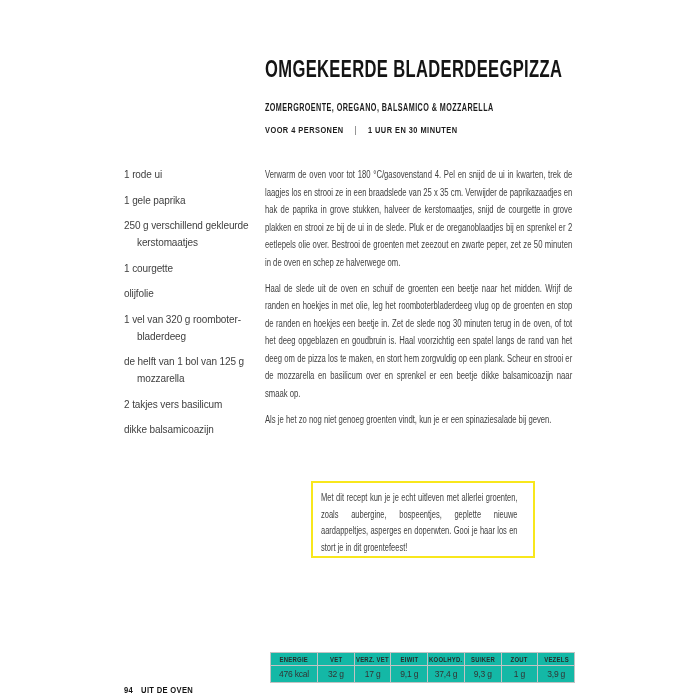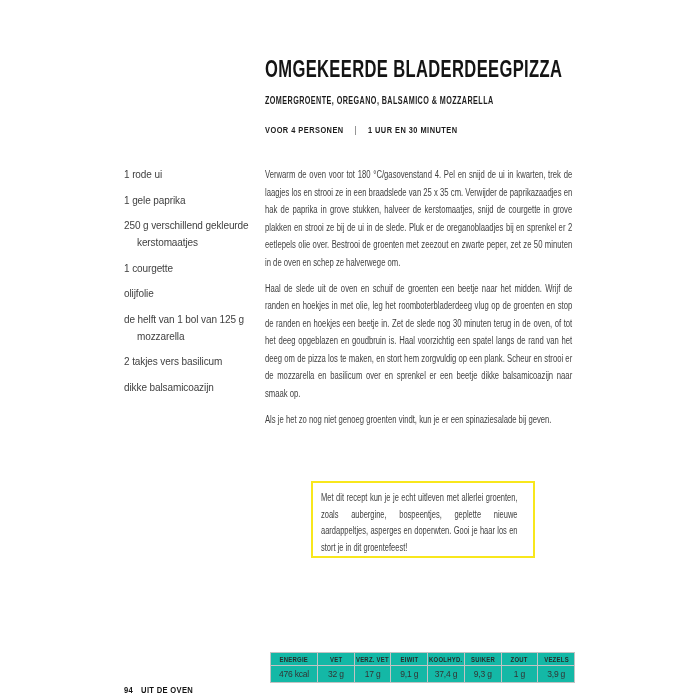--- a/index.html
+++ b/index.html
@@ -15,21 +15,21 @@
   .cx{display:inline-block;transform-origin:0 50%;white-space:nowrap;}
 
   
   .recipe-header{position:absolute;left:265px;top:56px;width:320px;}
   .recipe-title{
     margin:0;font-size:23px;font-weight:700;color:#141414;
     letter-spacing:0.5px;line-height:26px;
   }
   .recipe-title .cx{transform:scaleX(0.72);}
   .recipe-subtitle{
-    margin-top:13px;font-size:10px;font-weight:700;color:#1c1c1c;
+    margin-top:20px;font-size:10px;font-weight:700;color:#1c1c1c;
     letter-spacing:0.6px;
   }
   .recipe-subtitle .cx{transform:scaleX(0.72);}
   .meta-line{
     position:absolute;left:0;top:68px;
     font-size:9.5px;font-weight:700;color:#1c1c1c;letter-spacing:0.6px;
   }
   .meta-line .cx{transform:scaleX(0.78);}
   .meta-sep{display:inline-block;margin:0 14px;font-weight:400;color:#555;}
 
@@ -105,20 +105,21 @@
       </span>
     </div>
   </header>
 
   <aside class="ingredients">
     <div class="ingredient">1 rode ui</div>
     <div class="ingredient">1 gele paprika</div>
     <div class="ingredient">250 g verschillend gekleurde kerstomaatjes</div>
     <div class="ingredient">1 courgette</div>
     <div class="ingredient">olijfolie</div>
+    <div class="ingredient">1 vel van 320 g roomboter-bladerdeeg</div>
     <div class="ingredient">de helft van 1 bol van 125 g mozzarella</div>
     <div class="ingredient">2 takjes vers basilicum</div>
     <div class="ingredient">dikke balsamicoazijn</div>
   </aside>
 
   <main class="instructions">
     <div class="body-scale">
       <p>Verwarm de oven voor tot 180 °C/gasovenstand 4. Pel en snijd de ui in kwarten, trek de laagjes los en strooi ze in een braadslede van 25 x 35 cm. Verwijder de paprikazaadjes en hak de paprika in grove stukken, halveer de kerstomaatjes, snijd de courgette in grove plakken en strooi ze bij de ui in de slede. Pluk er de oreganoblaadjes bij en sprenkel er 2 eetlepels olie over. Bestrooi de groenten met zeezout en zwarte peper, zet ze 50 minuten in de oven en schep ze halverwege om.</p>
       <p>Haal de slede uit de oven en schuif de groenten een beetje naar het midden. Wrijf de randen en hoekjes in met olie, leg het roomboterbladerdeeg vlug op de groenten en stop de randen en hoekjes een beetje in. Zet de slede nog 30 minuten terug in de oven, of tot het deeg opgeblazen en goudbruin is. Haal voorzichtig een spatel langs de rand van het deeg om de pizza los te maken, en stort hem zorgvuldig op een plank. Scheur en strooi er de mozzarella en basilicum over en sprenkel er een beetje dikke balsamicoazijn naar smaak op.</p>
       <p>Als je het zo nog niet genoeg groenten vindt, kun je er een spinaziesalade bij geven.</p>

